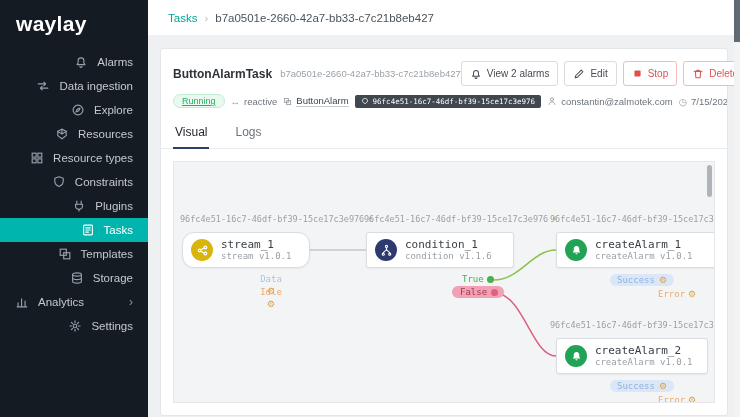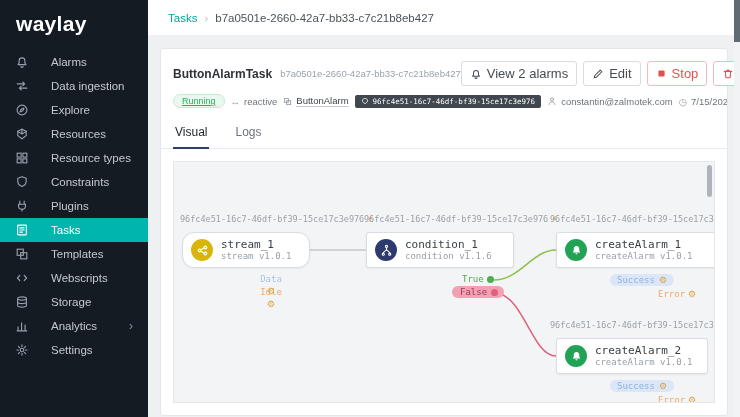--- a/index.html
+++ b/index.html
@@ -7,42 +7,42 @@
   body {
     width:740px; height:417px; overflow:hidden;
     font-family:"Liberation Sans", sans-serif;
     background:#fff; color:#333;
   }
   .app { display:flex; width:740px; height:417px; }
 
   
   .sidebar { width:148px; flex-shrink:0; background:#151b23; color:#c3c9cf; display:flex; flex-direction:column; }
   .logo { color:#fff; font-size:21px; font-weight:bold; letter-spacing:.3px; padding:12px 16px 14px; }
-  .nav-item { display:flex; align-items:center; gap:22px; padding:5px 15px; font-size:11.5px; cursor:pointer; white-space:nowrap; }
+  .nav-item { display:flex; align-items:center; gap:9px; padding:5px 15px; font-size:11.5px; cursor:pointer; white-space:nowrap;justify-content:flex-end; }
   .nav-item .nicon { width:14px; height:14px; display:flex; align-items:center; justify-content:center; color:#97a0a9; flex-shrink:0; }
   .nav-item .nicon svg { display:block; }
   .nav-item.active { background:#00b5ad; color:#fff; }
   .nav-item.active .nicon { color:#fff; }
   .nav-item .chev { margin-left:auto; color:#8a939c; font-size:12px; line-height:1; }
 
   
   .main { flex:1; min-width:0; display:flex; flex-direction:column; background:#eef0f2; position:relative; }
   .topbar { height:36px; flex-shrink:0; background:#fff; display:flex; align-items:center; padding:0 20px; font-size:11.5px; border-bottom:1px solid #f0f1f2; }
   .crumb-link { color:#00a596; cursor:pointer; }
   .crumb-sep { color:#b7bcc1; margin:0 7px; }
   .crumb-cur { color:#4a545c; }
 
   .content { flex:1; padding:12px; overflow:hidden; }
   .card { background:#fff; border:1px solid #e4e7ea; border-radius:3px; }
 
   .card-header { display:flex; align-items:center; padding:12px 12px 6px; white-space:nowrap; }
   .task-title { font-size:12px; font-weight:bold; color:#2e3338; }
   .task-id { font-size:9.5px; color:#9aa1a8; margin-left:8px; }
   .actions { margin-left:auto; display:flex; gap:6px; }
-  .btn { display:inline-flex; align-items:center; gap:5px; height:25px; padding:0 8px; background:#fff; border:1px solid #d9dce0; border-radius:3px; font-size:13px; color:#464c53; cursor:pointer; white-space:nowrap; }
+  .btn { display:inline-flex; align-items:center; gap:5px; height:25px; padding:0 8px; background:#fff; border:1px solid #d9dce0; border-radius:3px; font-size:10px; color:#464c53; cursor:pointer; white-space:nowrap; }
   .btn svg { display:block; }
   .btn.danger { color:#e0514e; border-color:#f1bdbc; }
 
   .meta-row { display:flex; align-items:center; gap:6px; padding:2px 12px 10px; font-size:9.5px; color:#6d747b; white-space:nowrap; overflow:hidden; }
   .badge-running { background:#e9f9f0; color:#27ae60; border:1px solid #c3ecd4; border-radius:9px; padding:1px 8px; font-size:9px;text-decoration:underline; }
   .meta-item { display:inline-flex; align-items:center; gap:4px; }
   .meta-icon { color:#9aa1a8; display:inline-flex; }
   .template-link { color:#40464d; border-bottom:1px solid #c8cdd2; cursor:pointer; }
   .chip-dark { background:#41474e; color:#fff; border-radius:2px; padding:2px 6px; font-family:"DejaVu Sans Mono", monospace; font-size:7.5px; display:inline-flex; align-items:center; gap:4px; }
   .chip-dark .meta-icon { color:#d7dbdf; }
@@ -167,28 +167,20 @@
         <span>Tasks</span>
       </div>
       <div class="nav-item">
         <span class="nicon">
             <svg width="14" height="14" viewBox="0 0 16 16" fill="none" stroke="currentColor" stroke-width="1.3">
               <rect x="2.5" y="2.5" width="7" height="7"></rect>
               <rect x="6.5" y="6.5" width="7" height="7"></rect>
             </svg>
           </span>
         <span>Templates</span>
-      </div>
-      <div class="nav-item">
-        <span class="nicon">
-            <svg width="14" height="14" viewBox="0 0 16 16" fill="none" stroke="currentColor" stroke-width="1.3" stroke-linecap="round" stroke-linejoin="round">
-              <path d="M5.5 5L2.8 8l2.7 3M10.5 5l2.7 3-2.7 3"></path>
-            </svg>
-          </span>
-        <span>Webscripts</span>
       </div>
       <div class="nav-item">
         <span class="nicon">
             <svg width="14" height="14" viewBox="0 0 16 16" fill="none" stroke="currentColor" stroke-width="1.3">
               <ellipse cx="8" cy="4" rx="5" ry="1.8"></ellipse>
               <path d="M3 4v8c0 1 2.2 1.8 5 1.8s5-.8 5-1.8V4"></path>
               <path d="M3 8c0 1 2.2 1.8 5 1.8S13 9 13 8"></path>
             </svg>
           </span>
         <span>Storage</span>

